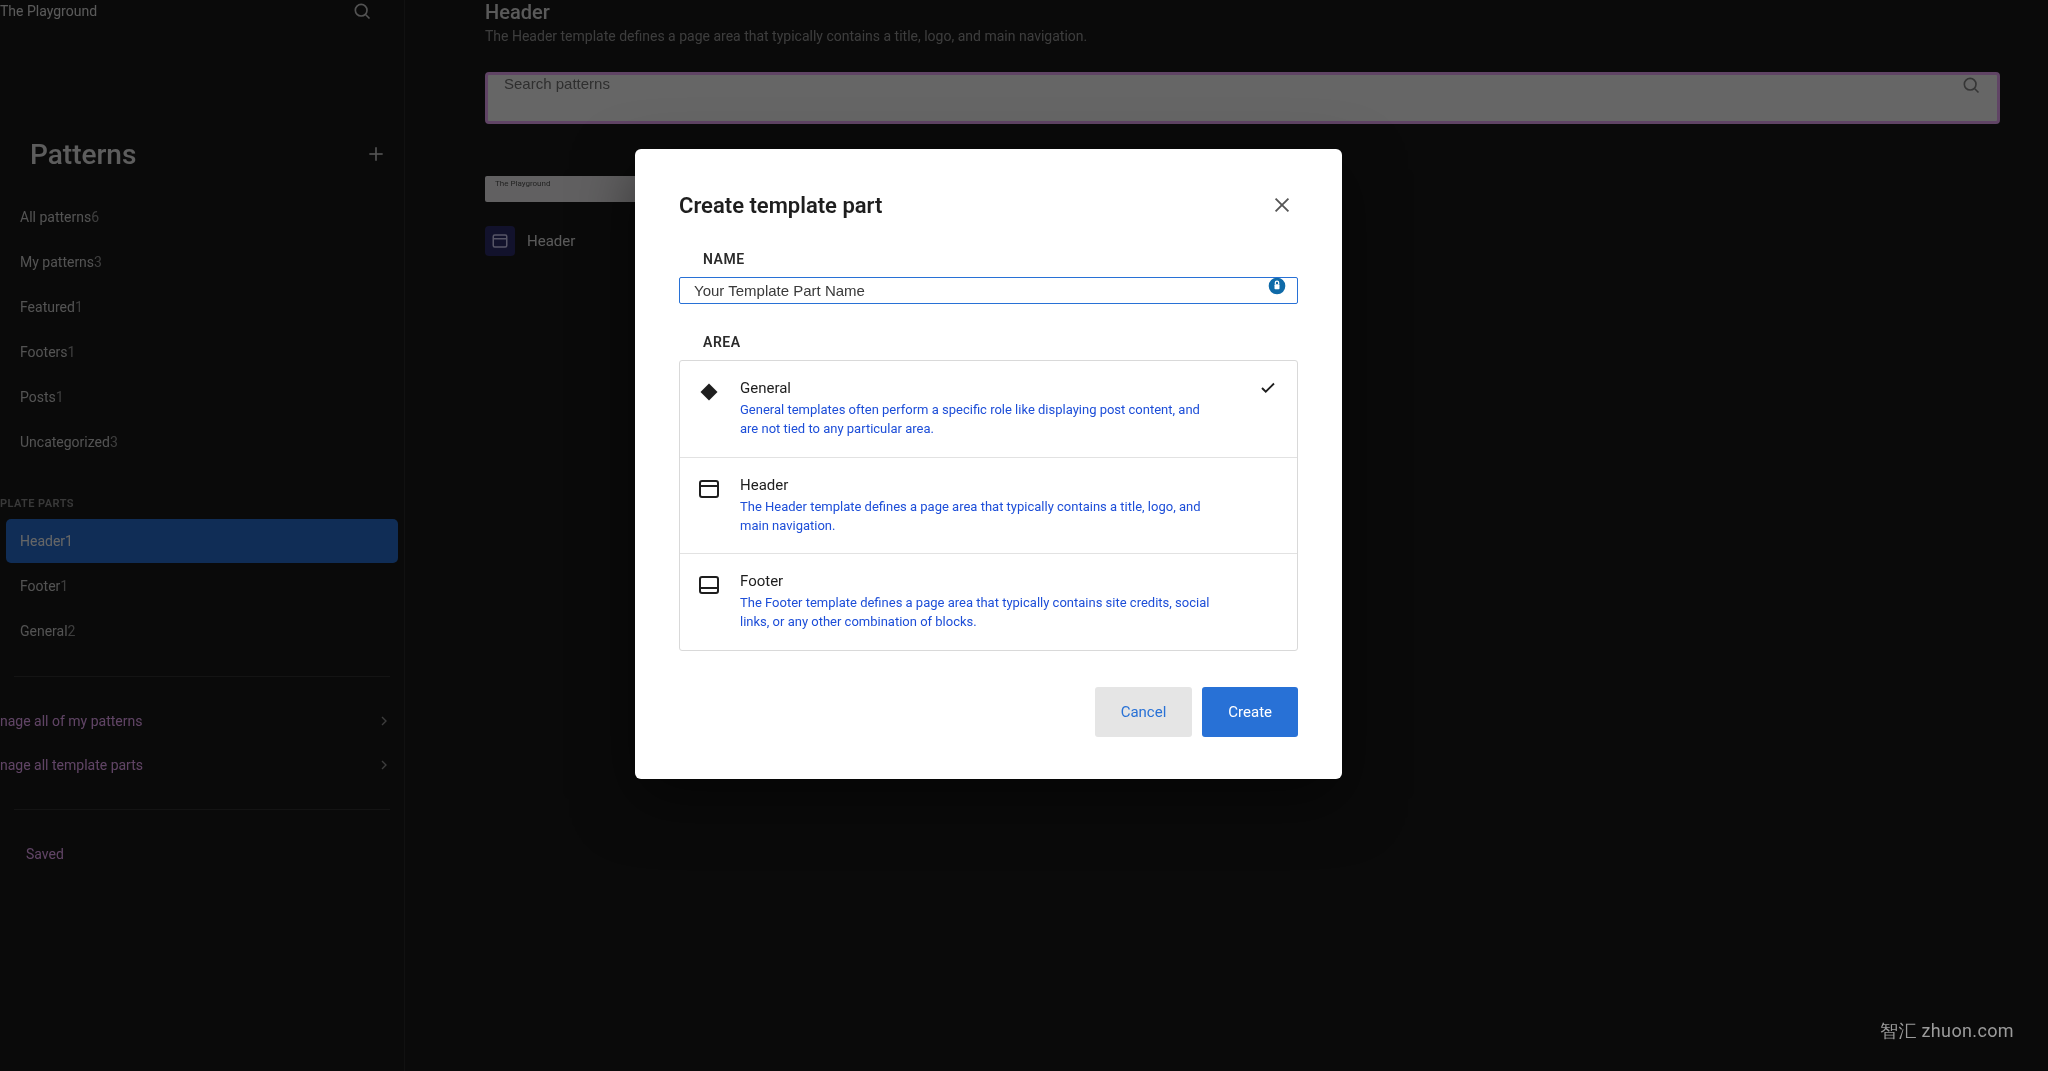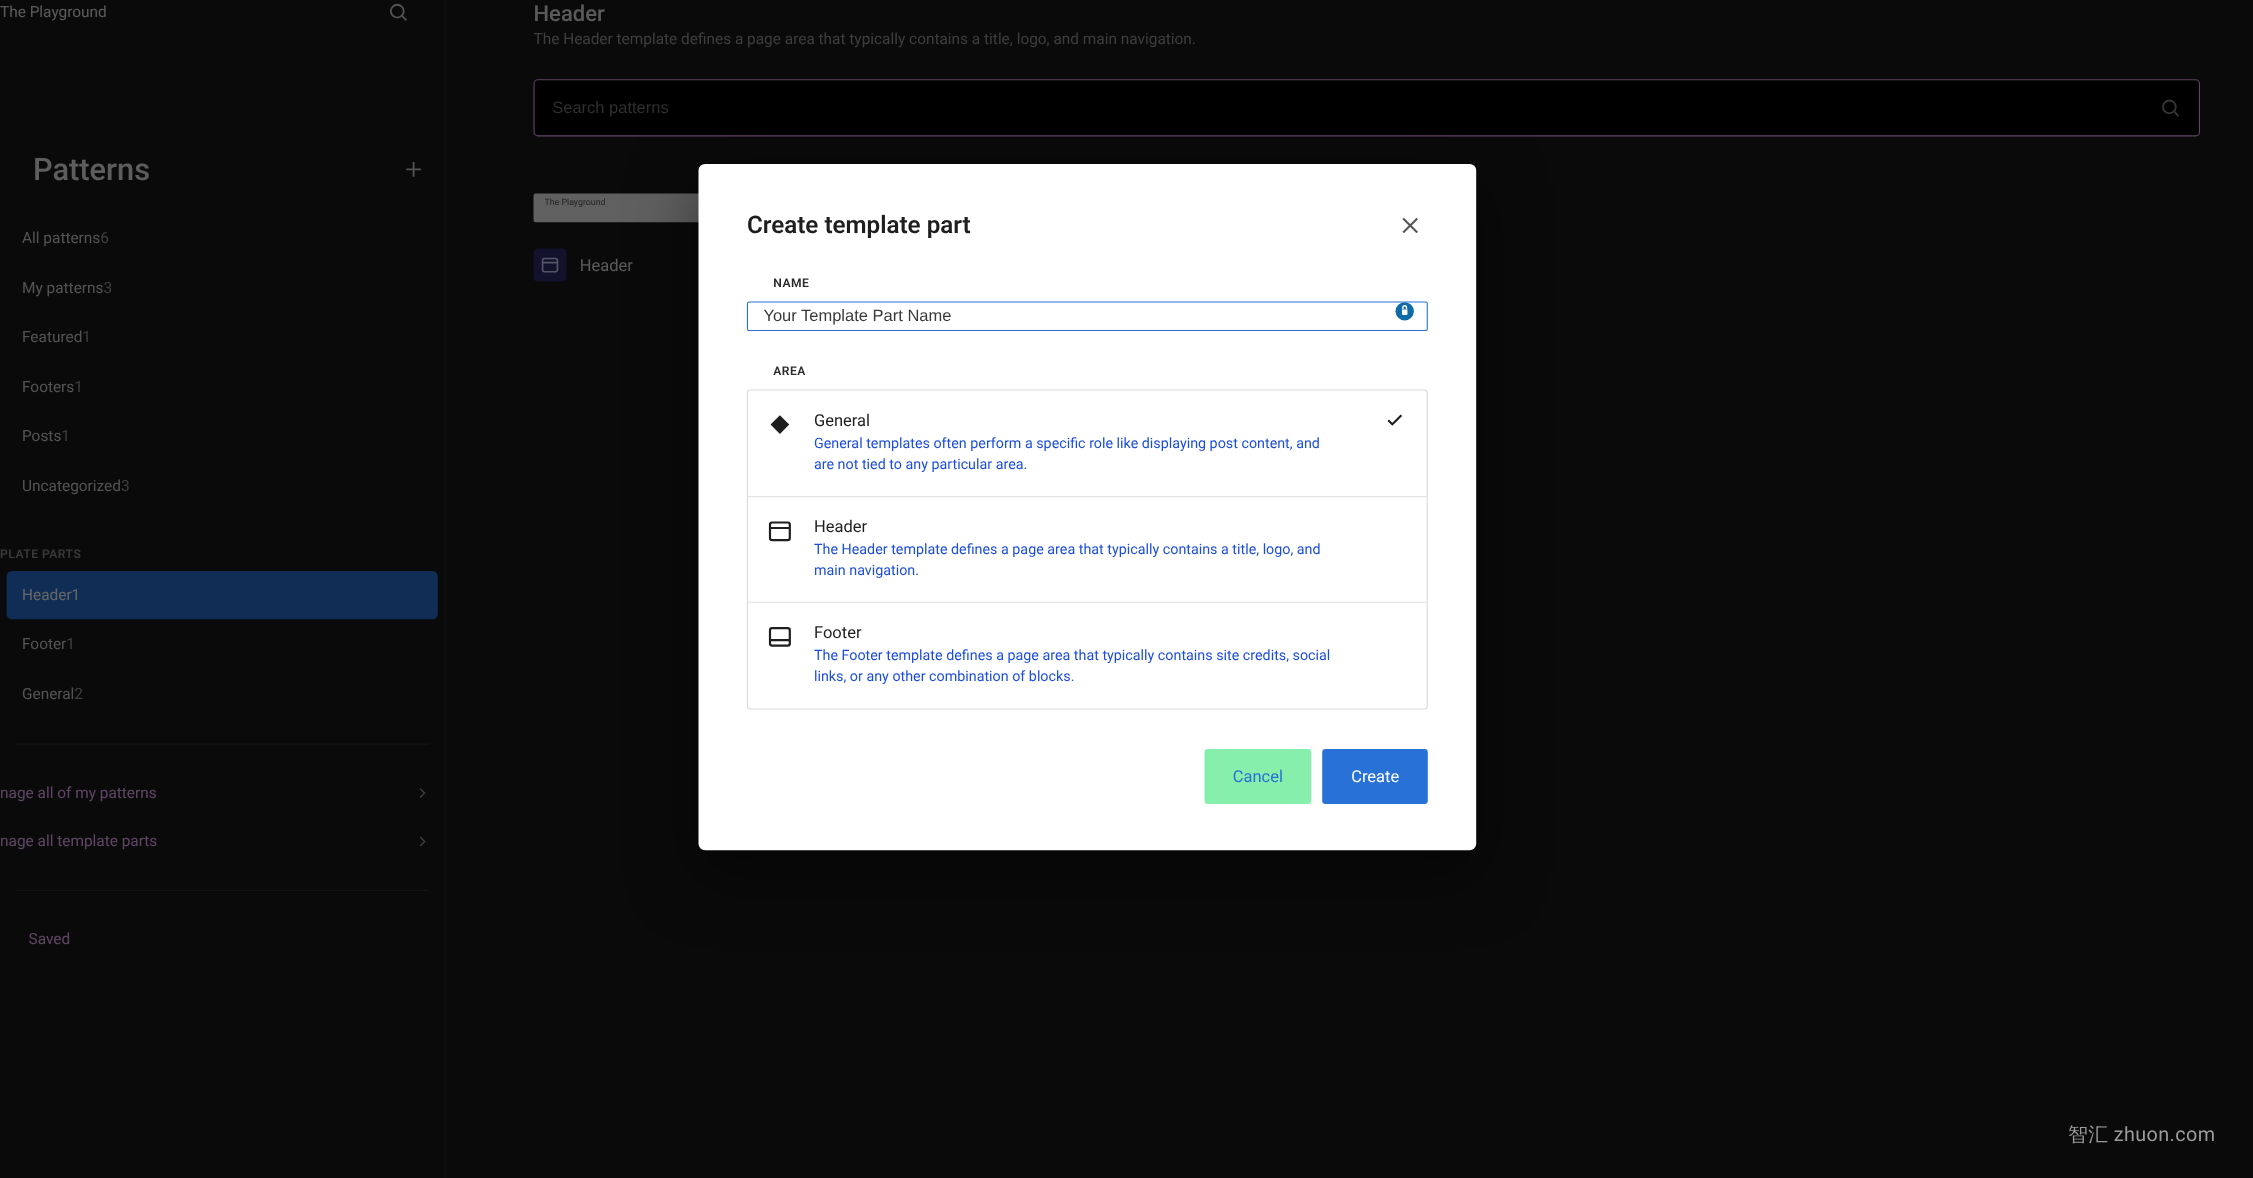--- a/index.html
+++ b/index.html
@@ -69,22 +69,22 @@
 .sep { height: 1px; background: #333; margin: 22px 14px; }
 .main {
   position: absolute;
   left: 437px; right: 0; top: 0; bottom: 0;
   padding: 0 48px 0 48px;
 }
 .main h2 { font-size: 20px; font-weight: 500; color: #e0e0e0; }
 .main .subtitle { font-size: 14px; color: #9a9a9a; margin-top: 4px; }
 .search-bar {
   margin-top: 28px;
-  background: #000000; border: 1px solid #f0abfc; border-radius: 4px;
-  height: 52px; display: flex; align-items: center; padding: 0 16px;
+  background: #ffffff; border: 3px solid #f0abfc; border-radius: 4px;
+  height: 52px; display: flex; align-items: flex-start; padding: 0 16px;
 }
 .search-bar input {
   background: transparent; border: none; outline: none;
   color: #888; font-size: 15px; flex: 1;
 }
 .card {
   margin-top: 52px; width: 255px;
 }
 .card-thumb {
   background: #f3f1f2; height: 26px; border-radius: 2px; padding: 3px 10px;
@@ -102,21 +102,21 @@
   width: 707px;
   background: #fff; border-radius: 6px;
   box-shadow: 0 20px 60px rgba(0,0,0,.5);
   color: #1e1e1e;
   padding: 40px 44px 42px 44px;
 }
 .modal-head { display: flex; align-items: center; justify-content: space-between; }
 .modal-title { font-size: 22px; font-weight: 600; }
 .close-btn { width: 32px; height: 32px; display: flex; align-items: center; justify-content: center; color: #555; }
 .field-label {
-  font-size: 11px; font-weight: 600; letter-spacing: .04em; text-transform: uppercase;
+  font-size: 14px; font-weight: 600; letter-spacing: .04em; text-transform: uppercase;
   color: #2b2b2b; margin-top: 30px; padding-left: 24px;
 }
 .name-input {
   margin-top: 10px; width: 100%; height: 27px;
   border: 1.5px solid #2871d6; border-radius: 2px;
   padding: 0 40px 0 14px; font-size: 15px; color: #3a3a3a;
   position: relative;
 }
 .name-wrap { position: relative; }
 .pw-icon {
@@ -129,21 +129,21 @@
   display: flex; gap: 18px; padding: 18px 24px 18px 16px;
   border-bottom: 1px solid #e2e2e2; position: relative;
 }
 .area-opt:last-child { border-bottom: none; }
 .area-icon { width: 26px; height: 26px; flex: 0 0 26px; display: flex; align-items: center; justify-content: center; color: #1e1e1e; }
 .area-body .area-title { font-size: 15px; color: #1e1e1e; }
 .area-body .area-desc { font-size: 13px; color: #1d4ed8; line-height: 1.45; margin-top: 4px; max-width: 470px; }
 .check { position: absolute; right: 20px; top: 18px; color: #1e1e1e; }
 .modal-actions { display: flex; justify-content: flex-end; gap: 10px; margin-top: 36px; }
 .btn { height: 50px; padding: 0 26px; border-radius: 3px; font-size: 15px; display: flex; align-items: center; justify-content: center; }
-.btn-secondary { background: #86efac; color: #2871d6; }
+.btn-secondary { background: #e5e5e5; color: #2871d6; }
 .btn-primary { background: #2871d6; color: #fff; }
 .watermark {
   position: absolute; right: 34px; bottom: 28px;
   color: #9b9b9b; font-size: 18px; letter-spacing: .02em;
 }
 svg { display: block; }
 </style>
 </head>
 <body>
 

